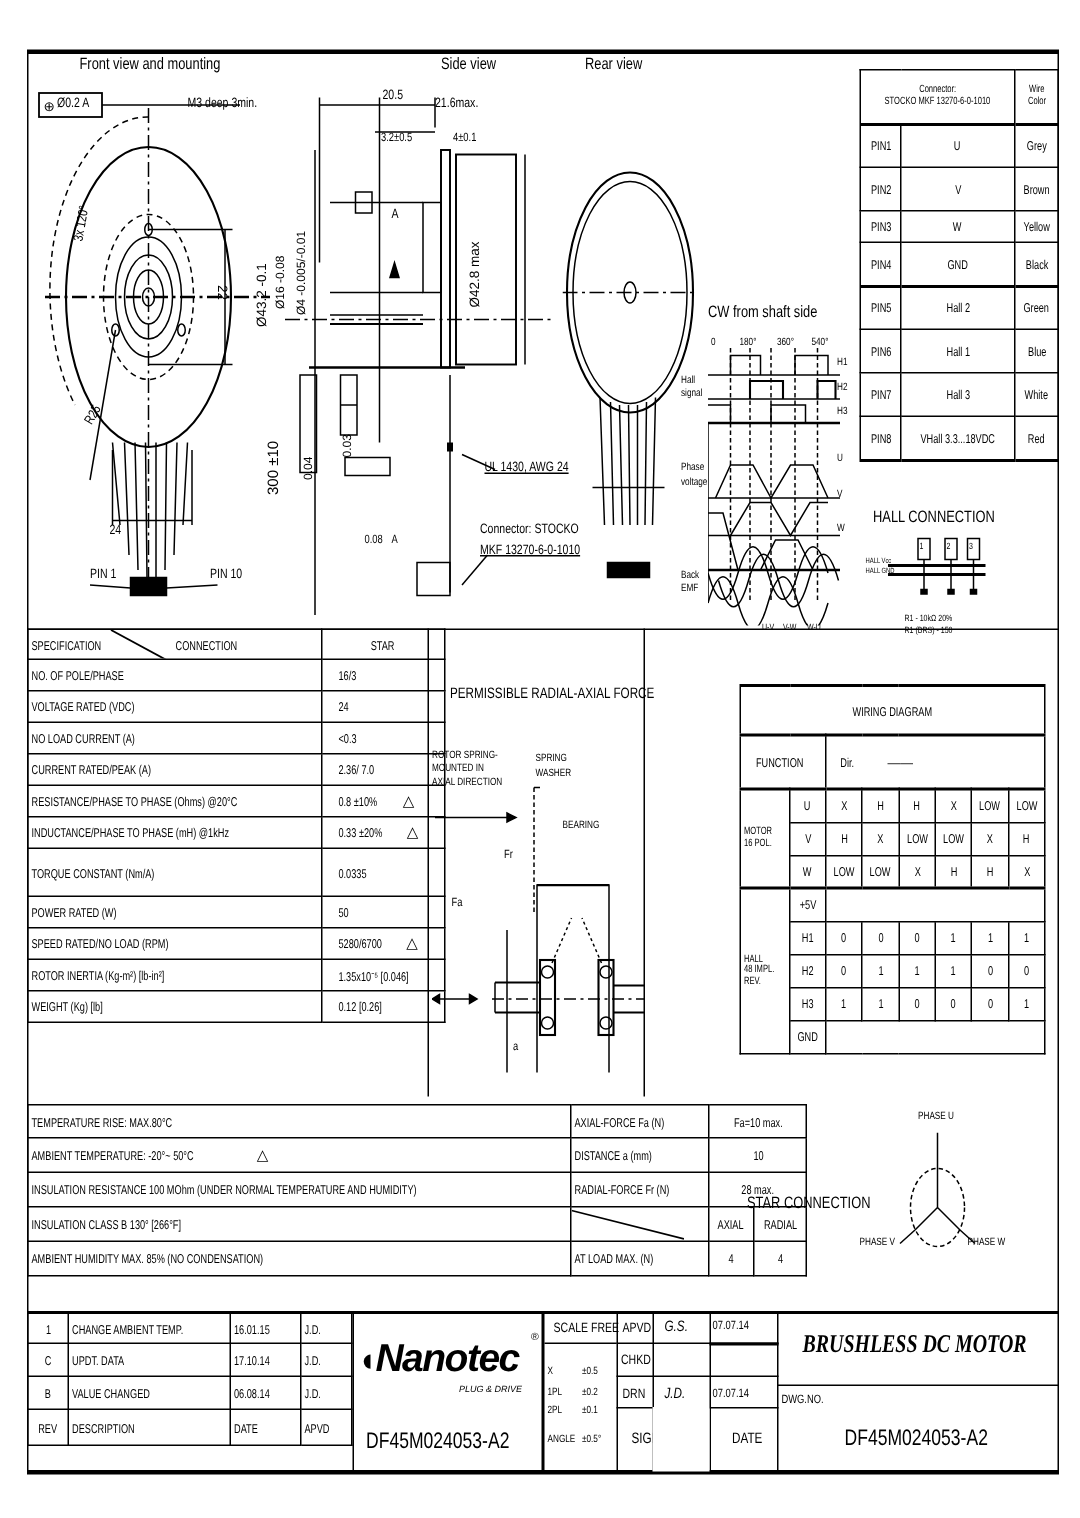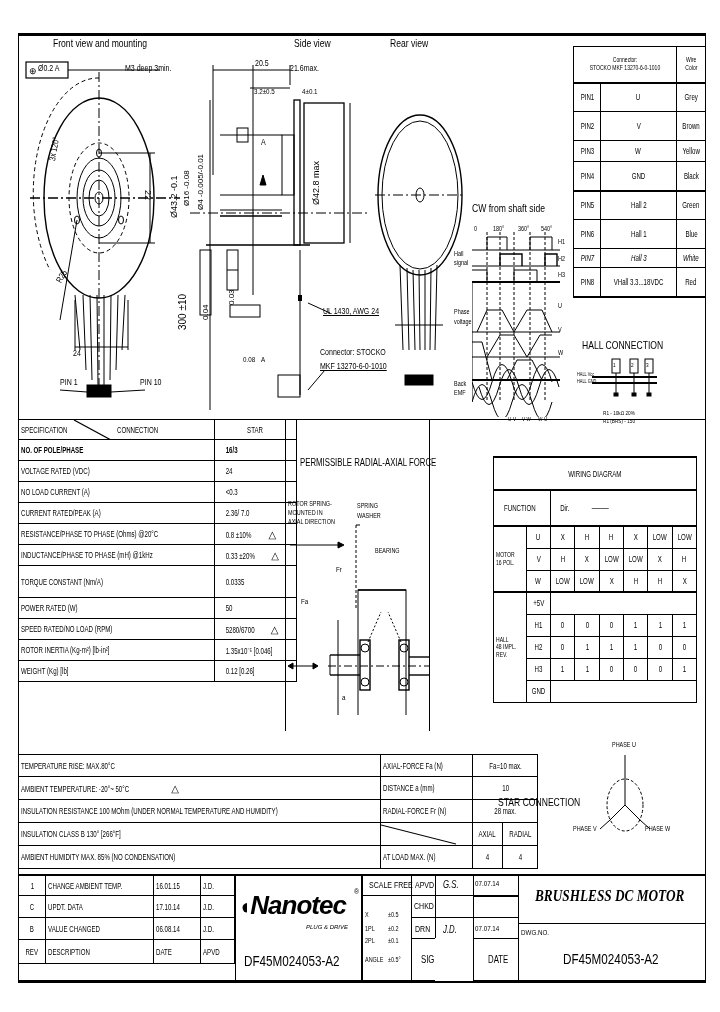--- a/index.html
+++ b/index.html
@@ -210,21 +210,21 @@
   <tr style="height:29px;">
         <td class="ctr"><span class="narrow">PIN5</span></td>
         <td class="ctr"><span class="narrow">Hall 2</span></td>
         <td class="ctr"><span class="narrow">Green</span></td>
       </tr>
   <tr style="height:29px;">
         <td class="ctr"><span class="narrow">PIN6</span></td>
         <td class="ctr"><span class="narrow">Hall 1</span></td>
         <td class="ctr"><span class="narrow">Blue</span></td>
       </tr>
-  <tr style="height:19px;font-style:italic;">
+  <tr style="height:29px;">
         <td class="ctr"><span class="narrow">PIN7</span></td>
         <td class="ctr"><span class="narrow">Hall 3</span></td>
         <td class="ctr"><span class="narrow">White</span></td>
       </tr>
   <tr style="height:29px;text-decoration:underline;" class="thick-b">
         <td class="ctr"><span class="narrow">PIN8</span></td>
         <td class="ctr"><span class="narrow">VHall 3.3...18VDC</span></td>
         <td class="ctr"><span class="narrow">Red</span></td>
       </tr>
 </tbody>
@@ -257,21 +257,21 @@
       <tr style="height:20px;">
     <td style="width:150px;position:relative;">
       <svg style="left:0;top:0;" width="150" height="20">
             <line x1="55" y1="0" x2="92" y2="20" stroke="#000" stroke-width="1.2"></line>
           </svg>
       <span class="narrow">SPECIFICATION</span>
       <span class="narrow" style="position:absolute;left:98px;top:5px;">CONNECTION</span>
     </td>
     <td class="ctr"><span class="narrow">STAR</span></td>
   </tr>
-  <tr style="height:21px;font-weight:bold;">
+  <tr style="height:21px;">
         <td><span class="narrow">NO. OF POLE/PHASE</span></td>
         <td><span class="narrow" style="padding-left:12px;">16/3</span></td>
       </tr>
   <tr style="height:21px;">
         <td><span class="narrow">VOLTAGE RATED (VDC)</span></td>
         <td><span class="narrow" style="padding-left:12px;">24</span></td>
       </tr>
   <tr style="height:21px;">
         <td><span class="narrow">NO LOAD CURRENT (A)</span></td>
         <td><span class="narrow" style="padding-left:12px;">&lt;0.3</span></td>
@@ -437,21 +437,21 @@
 <svg style="left:595px;top:755px;" width="60" height="80" viewBox="0 0 60 80">
   <g fill="none" stroke="#000" stroke-width="1">
     <line x1="30" y1="0" x2="30" y2="25"></line>
     <ellipse cx="30" cy="50" rx="18" ry="26" stroke-dasharray="3,2"></ellipse>
     <path d="M30 25 L30 50 L15 65 M30 50 L45 65"></path>
     <line x1="15" y1="65" x2="5" y2="74"></line>
     <line x1="45" y1="65" x2="55" y2="74"></line>
   </g>
 </svg>
 
-<table style="left:18px;top:754px;width:420px;">
+<table style="left:18px;top:736px;width:420px;">
   <tbody>
       <tr style="height:22px;">
         <td style="width:262px;"><span class="narrow">TEMPERATURE RISE: MAX.80°C</span></td>
         <td style="width:75px;"><span class="narrow">AXIAL-FORCE Fa (N)</span></td>
         <td colspan="2" class="ctr"><span class="narrow">Fa=10 max.</span></td>
       </tr>
   <tr style="height:23px;">
         <td><span class="narrow">AMBIENT TEMPERATURE: -20°~ 50°C</span><span style="margin-left:0px;font-size:10px;">△</span></td>
         <td><span class="narrow">DISTANCE a  (mm)</span></td>
         <td colspan="2" class="ctr"><span class="narrow">10</span></td>

